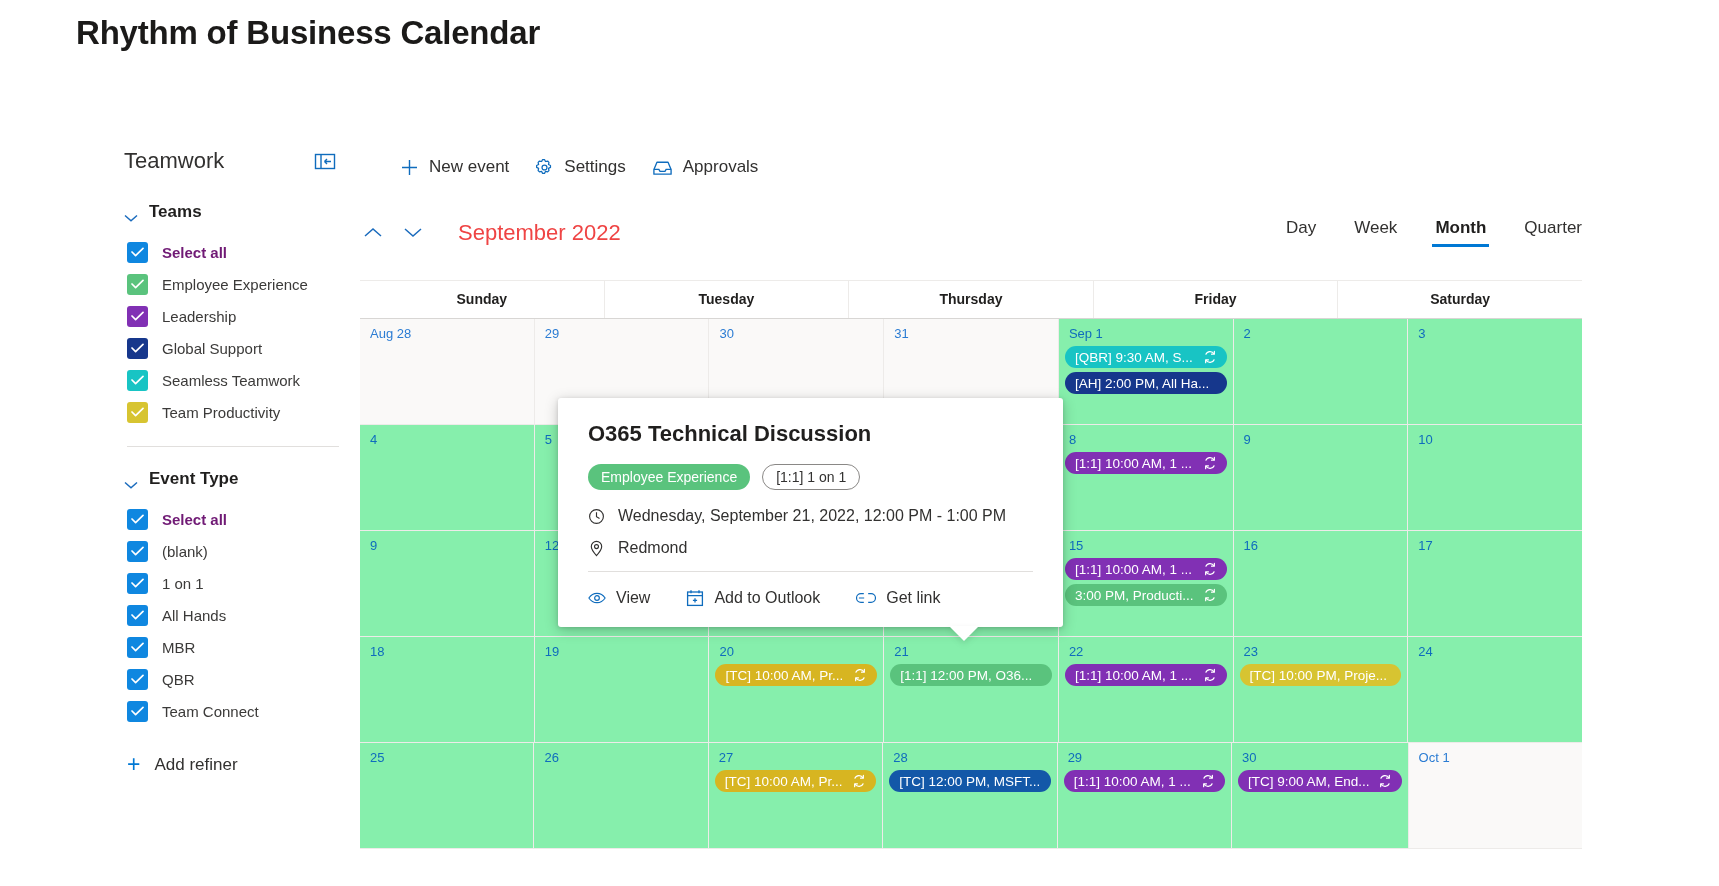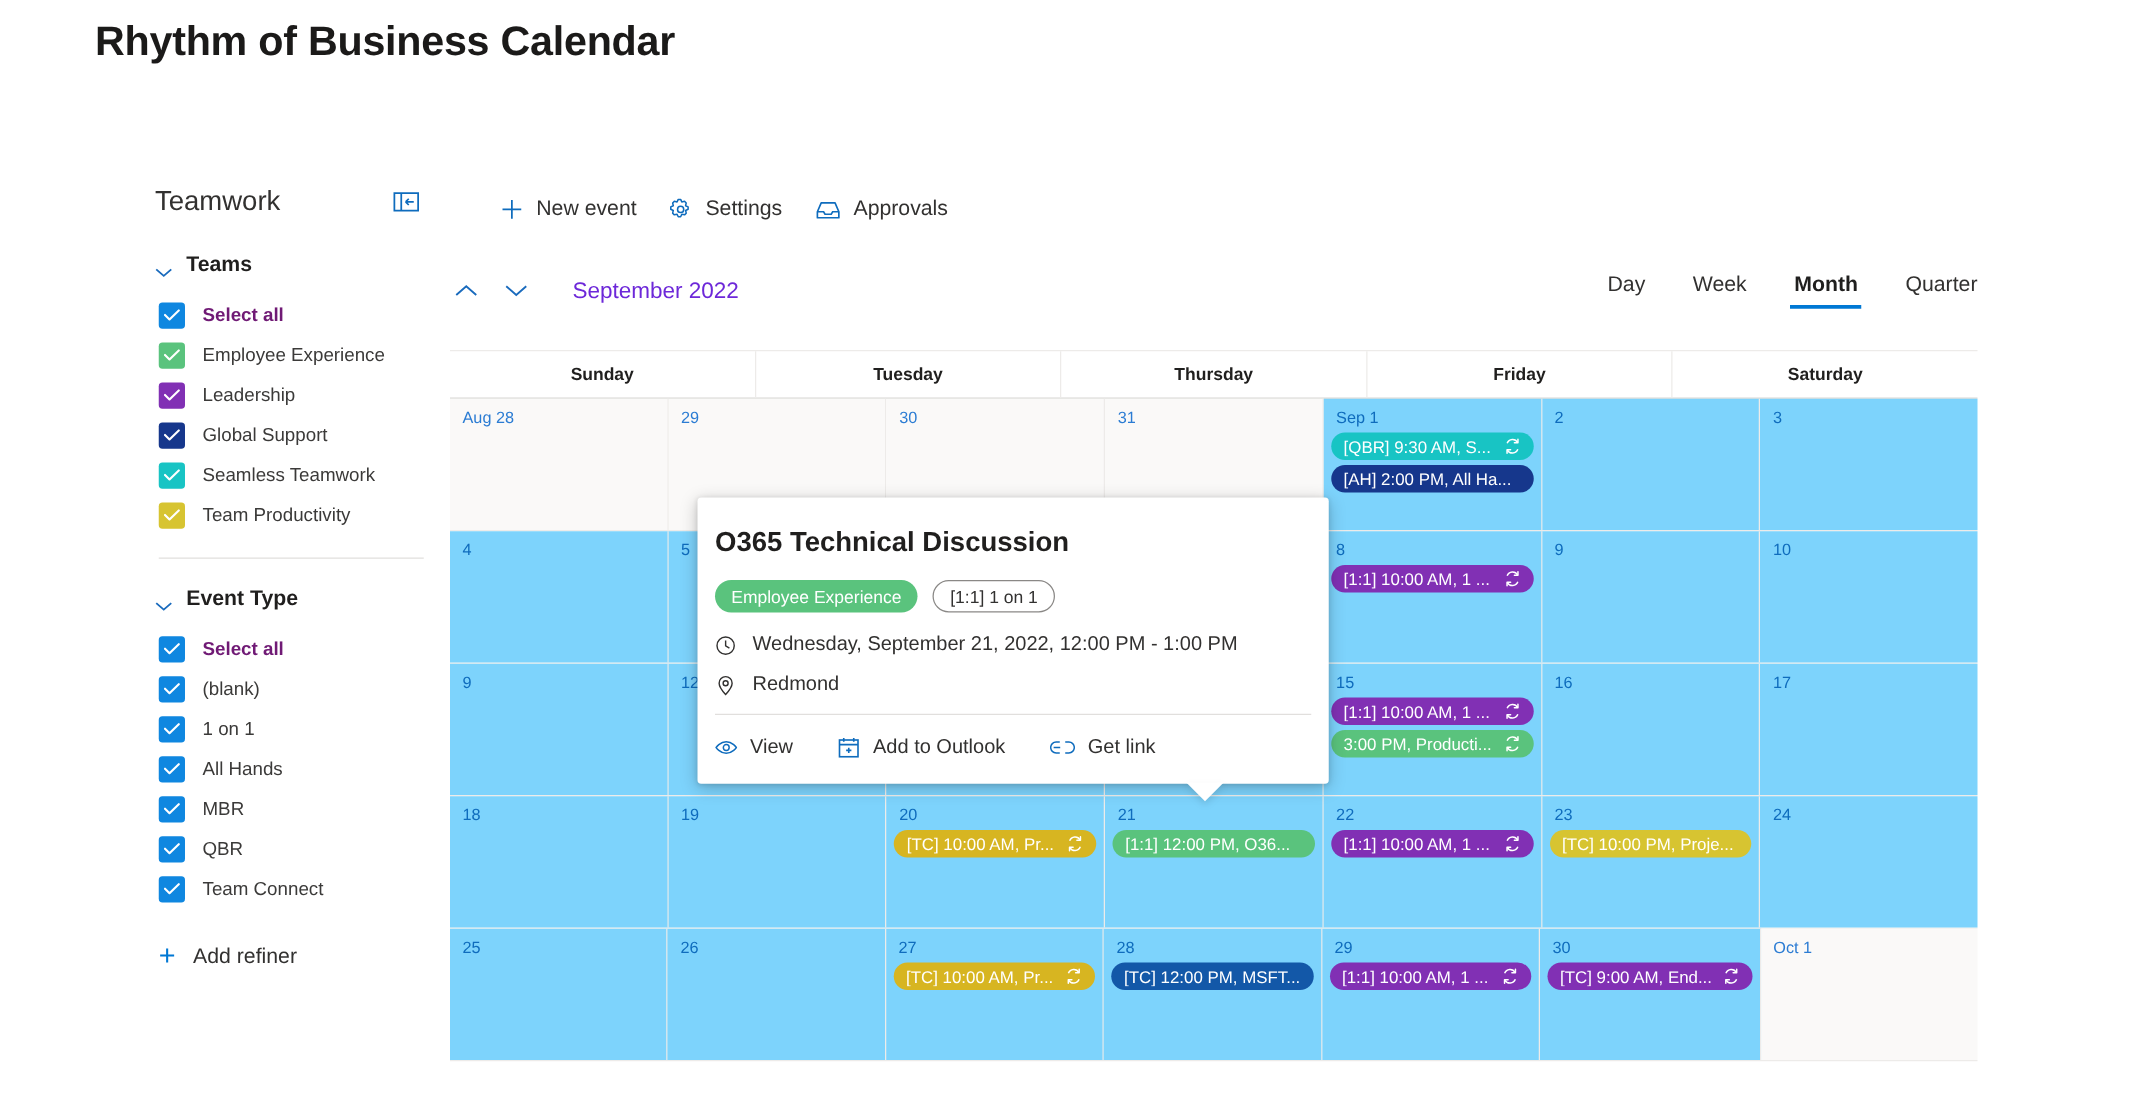--- a/index.html
+++ b/index.html
@@ -74,21 +74,21 @@
   
   .calnav {
     position: absolute; left: 360px; top: 218px;
     width: 1222px; display: flex; align-items: center;
   }
   .nav-left { display: flex; align-items: center; gap: 14px; }
   .navbtn {
     width: 26px; height: 26px; display: flex; align-items: center;
     justify-content: center; cursor: pointer;
   }
-  .month-label { font-size: 18px; color: #6d28d9; margin-left: 18px; }
+  .month-label { font-size: 22px; color: #ef4444; margin-left: 18px; }
   .views { margin-left: auto; display: flex; align-items: flex-end; gap: 38px; }
   .view-tab {
     font-size: 17px; color: #323130; cursor: pointer;
     padding-bottom: 9px; position: relative;
   }
   .view-tab.active { font-weight: bold; color: #201f1e; }
   .view-tab.active::after {
     content: ""; position: absolute; left: -3px; right: -3px; bottom: 0;
     height: 3px; background: #0078d4;
   }
@@ -101,21 +101,21 @@
   .dow-row { display: flex; }
   .dow {
     flex: 1 1 0; text-align: center; font-size: 14px; font-weight: bold;
     color: #201f1e; padding: 10px 0 11px; border-right: 1px solid #edebe9;
   }
   .dow:last-child { border-right: none; }
   .grid-wrap { border-top: 1px solid #d8d6d4; }
   .week { display: flex; border-bottom: 1px solid #edebe9; height: 106px; }
   .day {
     flex: 1 1 0; border-right: 1px solid #edebe9;
-    padding: 7px 6px 0; position: relative; background: #7dd3fc;
+    padding: 7px 6px 0; position: relative; background: #86efac;
   }
   .day:last-child { border-right: none; }
   .day.muted { background: #faf9f8; }
   .daynum { font-size: 13px; color: #0f6cbd; margin-bottom: 5px; padding-left: 4px; }
   .day.muted .daynum { color: #2b7cd3; }
 
   .ev {
     height: 22px; border-radius: 11px; margin-bottom: 4px;
     display: flex; align-items: center; gap: 7px;
     padding: 0 9px 0 10px; color: #ffffff; font-size: 13.5px;
@@ -124,21 +124,21 @@
   .ev .ev-txt {
     overflow: hidden; text-overflow: ellipsis; white-space: nowrap; flex: 1 1 auto;
   }
   .ev .rep { flex: none; display: flex; align-items: center; }
 
   
   .popup {
     position: absolute; left: 558px; top: 398px; width: 505px;
     background: #ffffff; border-radius: 3px;
     box-shadow: 0 3px 14px rgba(0,0,0,.22), 0 1px 4px rgba(0,0,0,.12);
-    padding: 23px 14px 0; z-index: 40;
+    padding: 23px 30px 0; z-index: 40;
   }
   .popup::after {
     content: ""; position: absolute; left: 391px; bottom: -14px;
     width: 0; height: 0;
     border-left: 15px solid transparent; border-right: 15px solid transparent;
     border-top: 15px solid #ffffff;
     filter: drop-shadow(0 3px 3px rgba(0,0,0,.10));
   }
   .popup-title { font-size: 22px; font-weight: bold; color: #201f1e; margin-bottom: 17px; }
   .pills { display: flex; align-items: center; gap: 12px; margin-bottom: 17px; }

